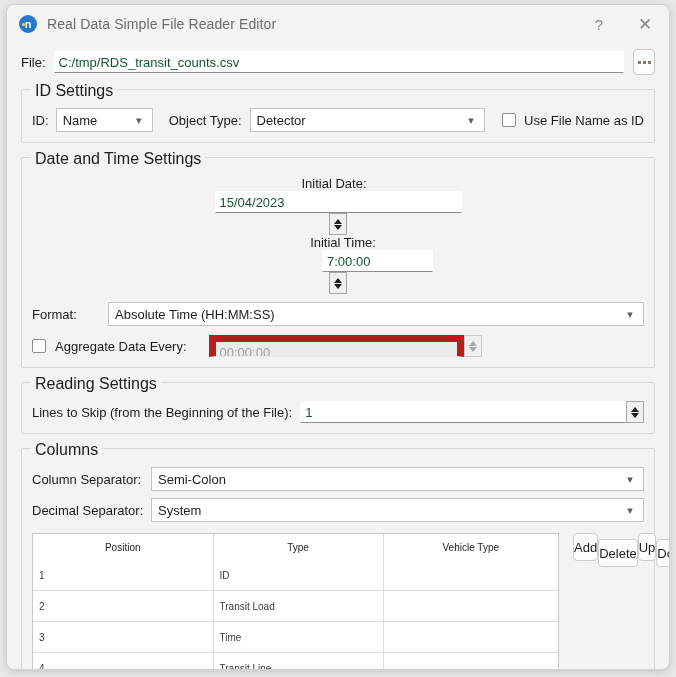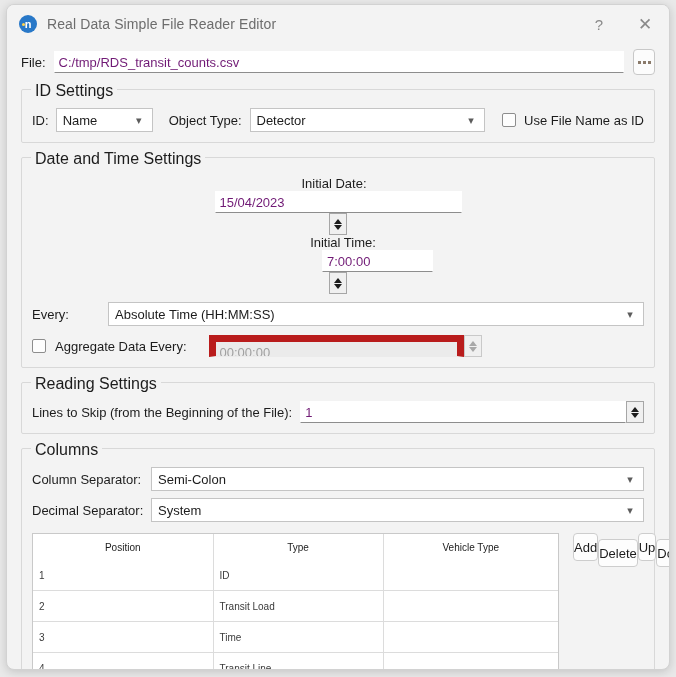--- a/index.html
+++ b/index.html
@@ -99,21 +99,21 @@
   
   .lineedit {
     background: #ffffff;
     border: 1px solid #ffffff;
     border-bottom: 1px solid #8d8d8d;
     height: 22px;
     line-height: 22px;
     padding: 0 4px;
     box-sizing: border-box;
     font-size: 13px;
-    color: #701a75;
+    color: #14532d;
     overflow: hidden;
     white-space: nowrap;
   }
   .lineedit.disabled {
     background: #ebebeb;
     border: 7px solid #b91c1c;
     border-bottom: 1px solid #ebebeb;
     color: #a0a0a0;
   }
 
@@ -333,21 +333,21 @@
         </div>
         <div class="label" style="margin-left:10px;">Initial Time:</div>
         <div class="lineedit" style="width:111px; margin-left:79px;">7:00:00</div>
         <div class="spin">
           <span class="up"></span>
           <span class="dn"></span>
         </div>
       </div>
 
       <div class="row" style="margin-top:8px;">
-        <div class="label" style="width:76px;">Every:</div>
+        <div class="label" style="width:76px;">Format:</div>
         <div class="combo" style="flex:1 1 auto;">
           <span class="combo-text">Absolute Time (HH:MM:SS)</span>
           <span class="chev">▾</span>
         </div>
       </div>
 
       <div class="row" style="margin-top:9px;">
         <div class="checkbox"></div>
         <div class="label" style="margin-left:9px;">Aggregate Data Every:</div>
         <div class="lineedit disabled" style="width:255px; margin-left:22px;">00:00:00</div>

